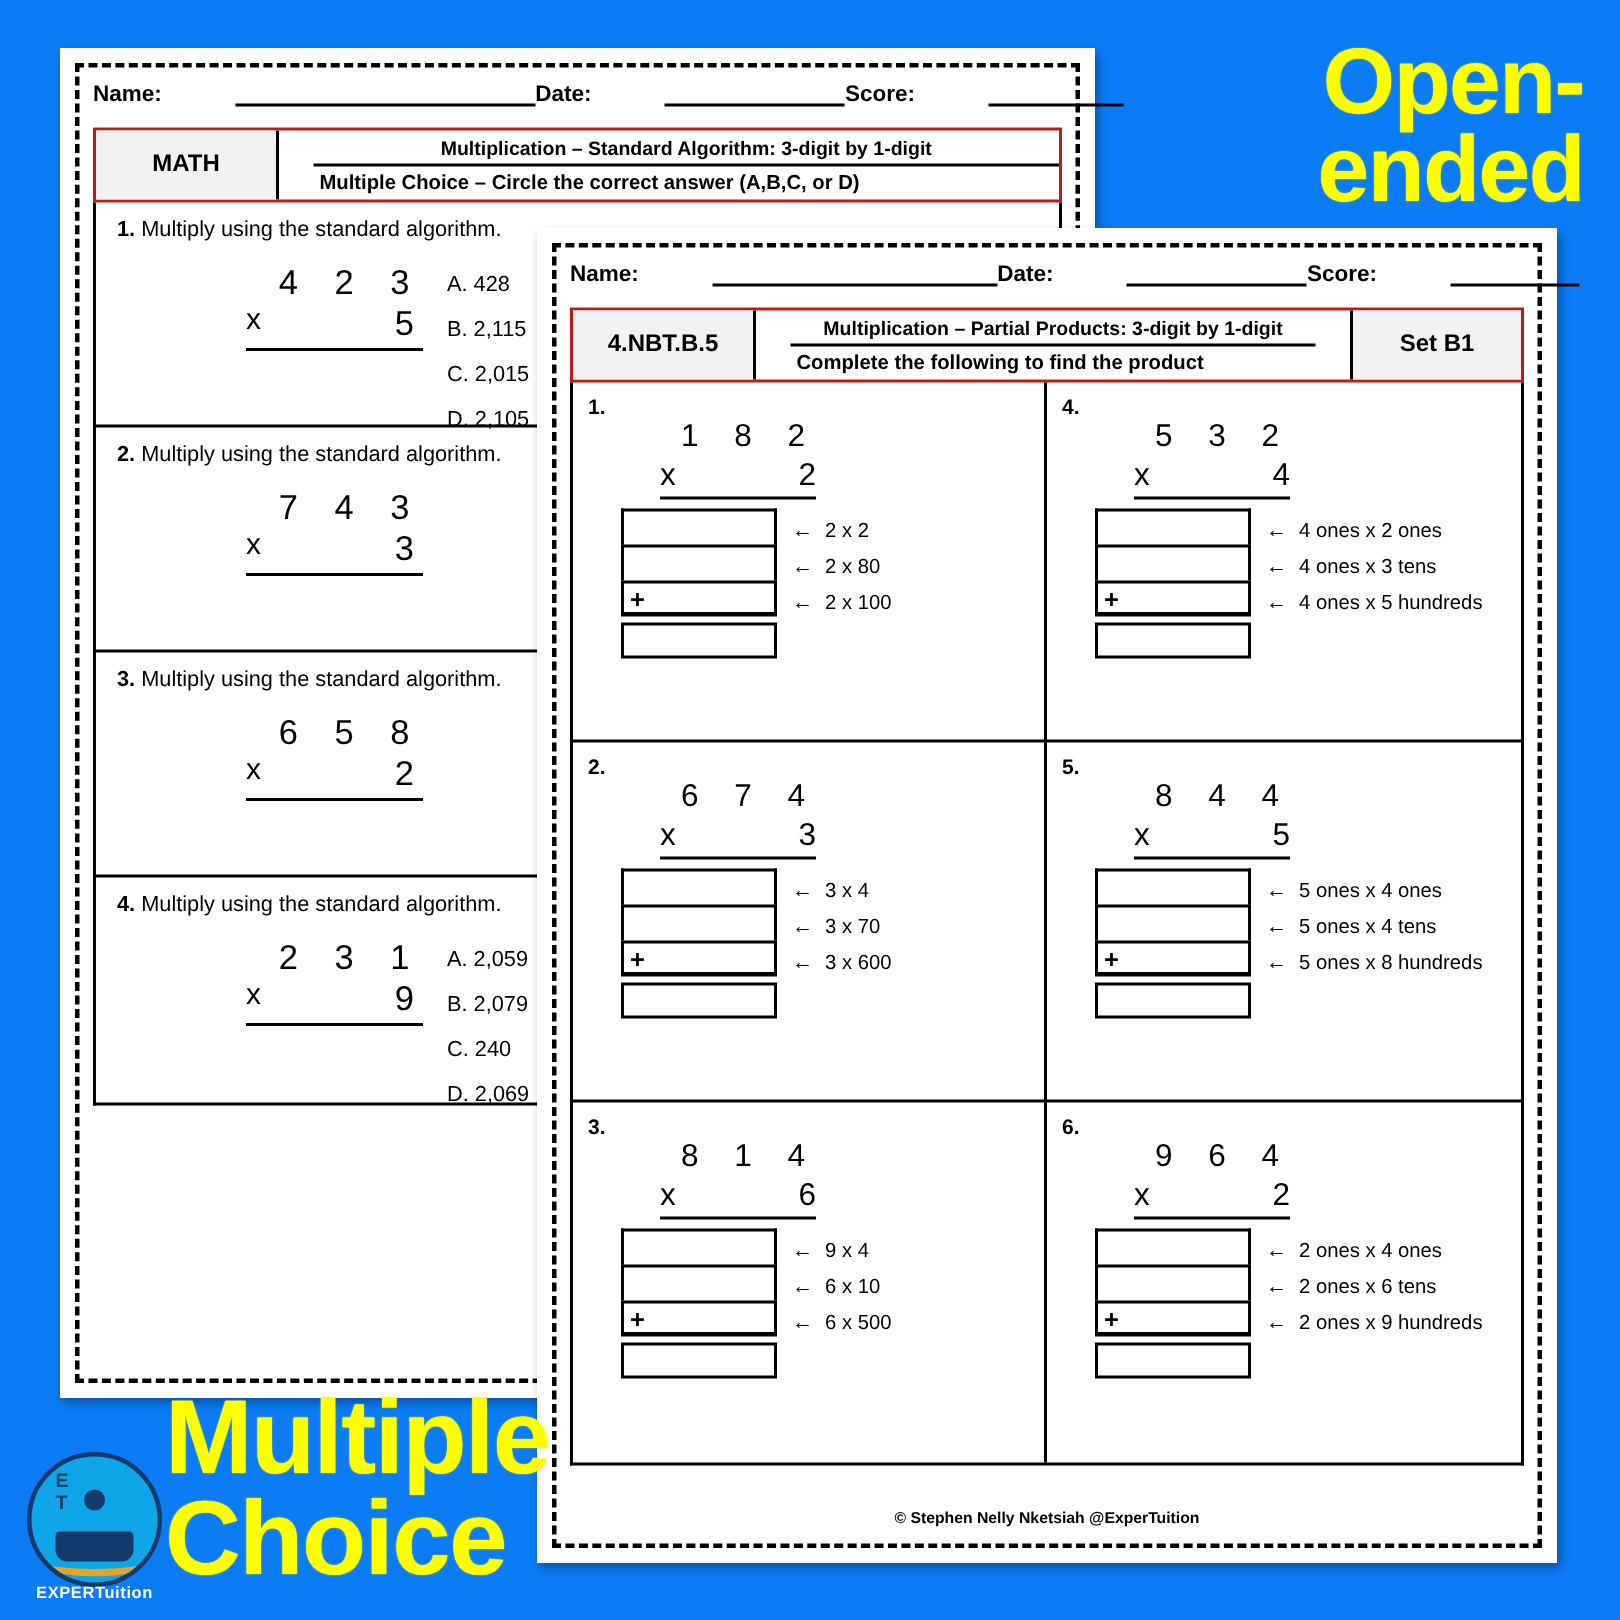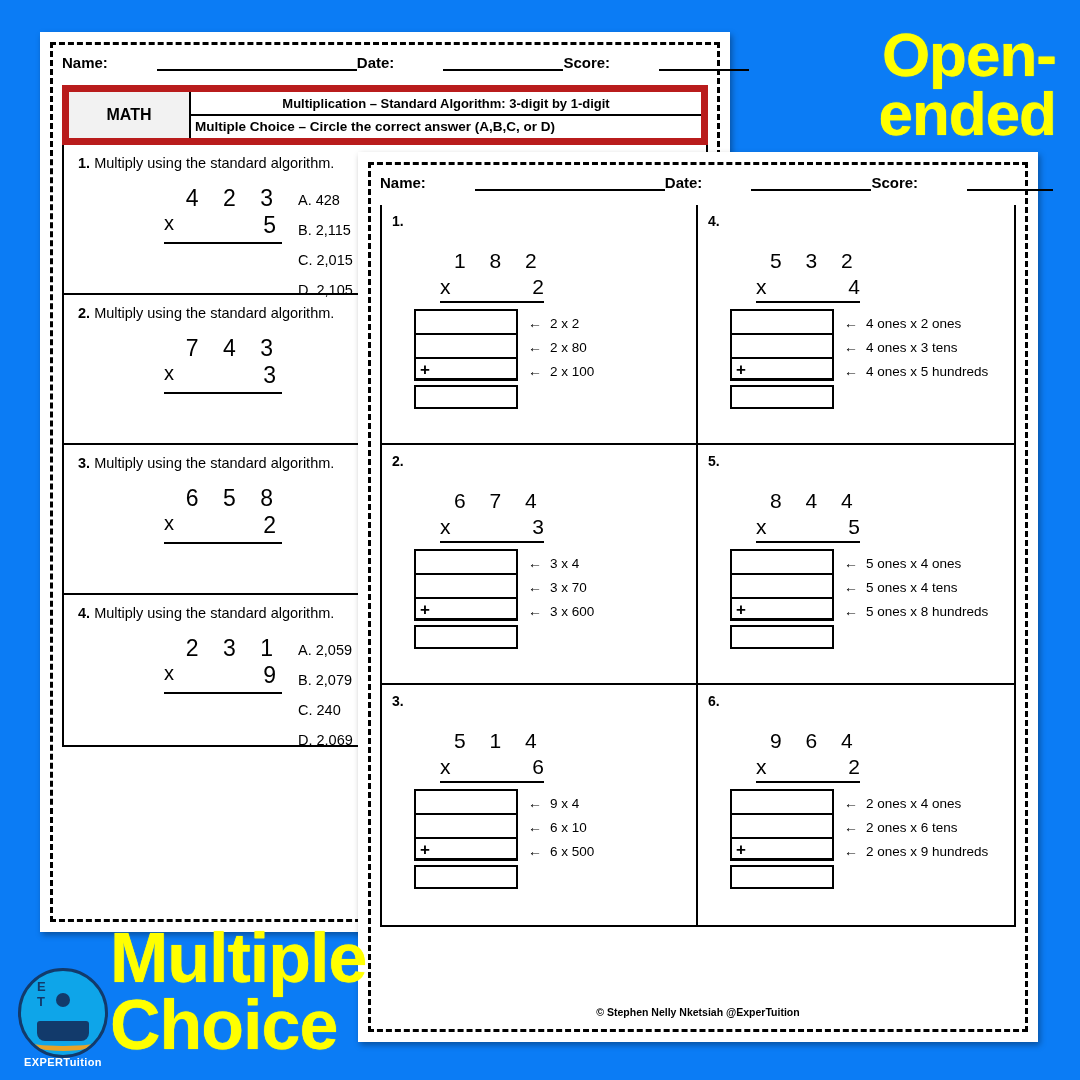--- a/index.html
+++ b/index.html
@@ -161,22 +161,23 @@
     margin-left: 6px;
     height: 14px;
   }
   .nds .sp {
     flex: 1;
   }
 
   
   .band {
     display: flex;
-    border: 7px solid #b91c1c;
+    border: 2px solid #b91c1c;
     margin-bottom: 0;
+    gap: 23px;
   }
   .band .cell-left,
   .band .cell-right {
     display: flex;
     align-items: center;
     justify-content: center;
     font-weight: bold;
     font-size: 16px;
     padding: 4px 10px;
     background: #f2f2f2;
@@ -283,21 +284,21 @@
     border-right: none;
   }
   .pp-cell.lastrow {
     border-bottom: none;
   }
   .pp-num {
     font-size: 14px;
     font-weight: bold;
   }
   .pp-prob {
-    margin-top: 20px;
+    margin-top: 0;
     padding-left: 26px;
     font-size: 21px;
   }
   .pp-prob .digits {
     letter-spacing: 9px;
     padding-left: 36px;
   }
   .pp-prob .oprow {
     display: flex;
     justify-content: space-between;
@@ -496,20 +497,28 @@
         <span>Date:</span>
         <span class="line" style="width:120px"></span>
       </span>
       <span class="sp"></span>
       <span class="fld">
         <span>Score:</span>
         <span class="line" style="width:86px"></span>
       </span>
     </div>
 
+    <div class="band">
+      <div class="cell-left">4.NBT.B.5</div>
+      <div class="cell-mid">
+        <div class="t1">Multiplication – Partial Products: 3-digit by 1-digit</div>
+        <div class="t2">Complete the following to find the product</div>
+      </div>
+      <div class="cell-right">Set B1</div>
+    </div>
 
     <div class="pp-grid">
 
       <div class="pp-cell">
         <div class="pp-num">1.</div>
         <div class="pp-prob">
           <div class="digits">1 8 2</div>
           <div class="oprow">
             <span>x</span>
             <span>2</span>
@@ -642,21 +651,21 @@
                 <span class="arrow">←</span>
                 <span>5 ones x 8 hundreds</span>
               </div>
           </div>
         </div>
       </div>
 
       <div class="pp-cell lastrow">
         <div class="pp-num">3.</div>
         <div class="pp-prob">
-          <div class="digits">5 1 4</div>
+          <div class="digits">8 1 4</div>
           <div class="oprow">
             <span>x</span>
             <span>6</span>
           </div>
         </div>
         <div class="pp-work">
           <div class="pp-boxes">
             <div class="bx"></div>
             <div class="bx"></div>
             <div class="bx plus">

